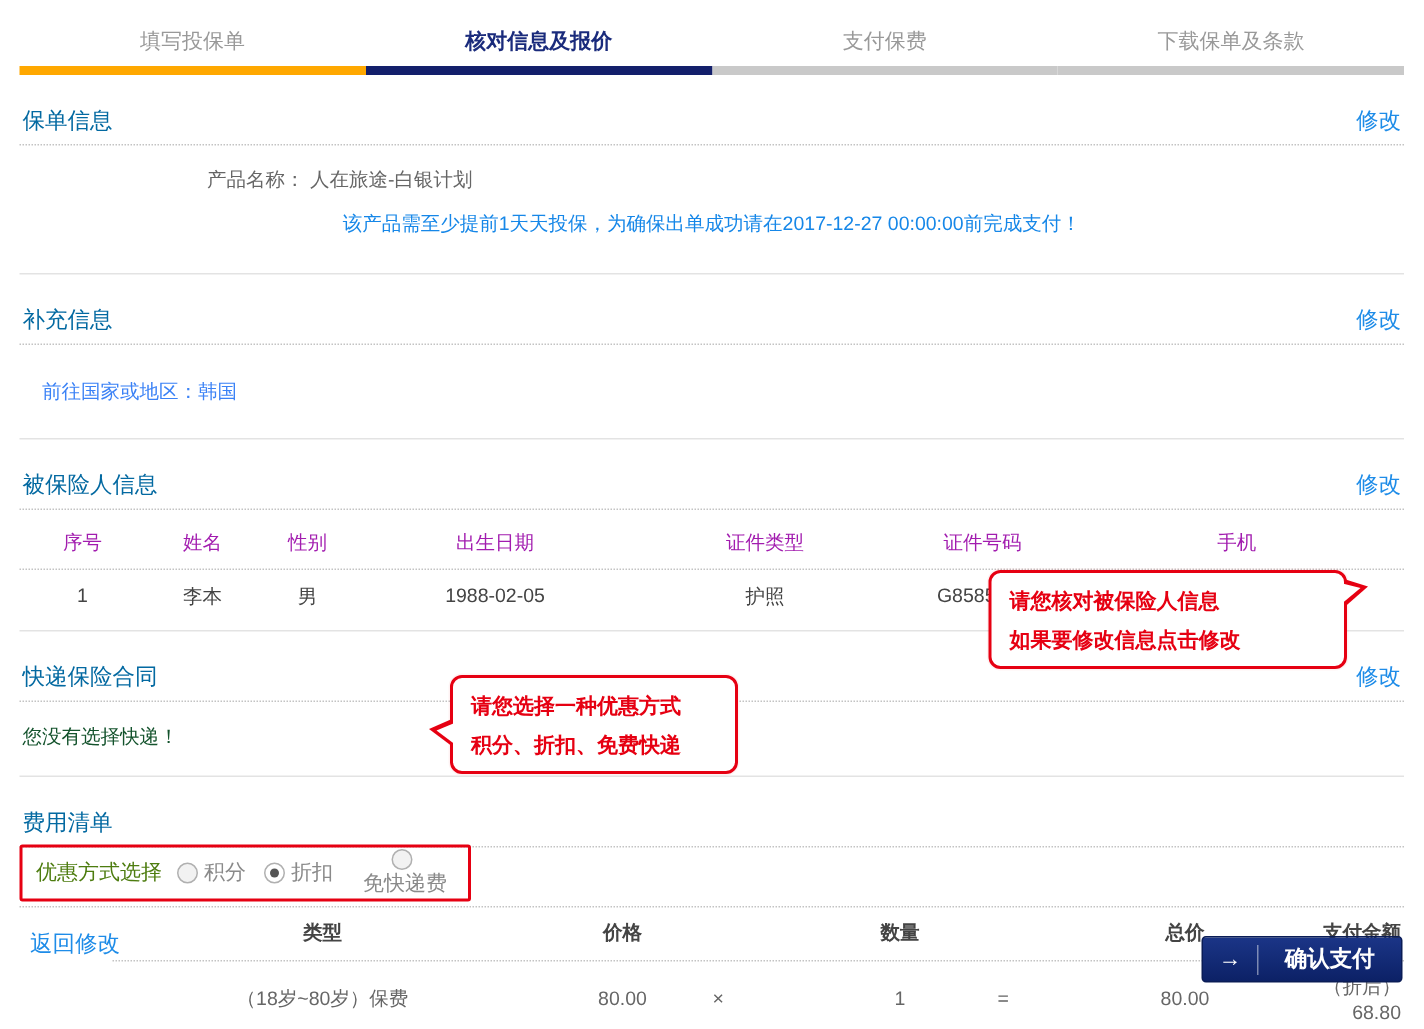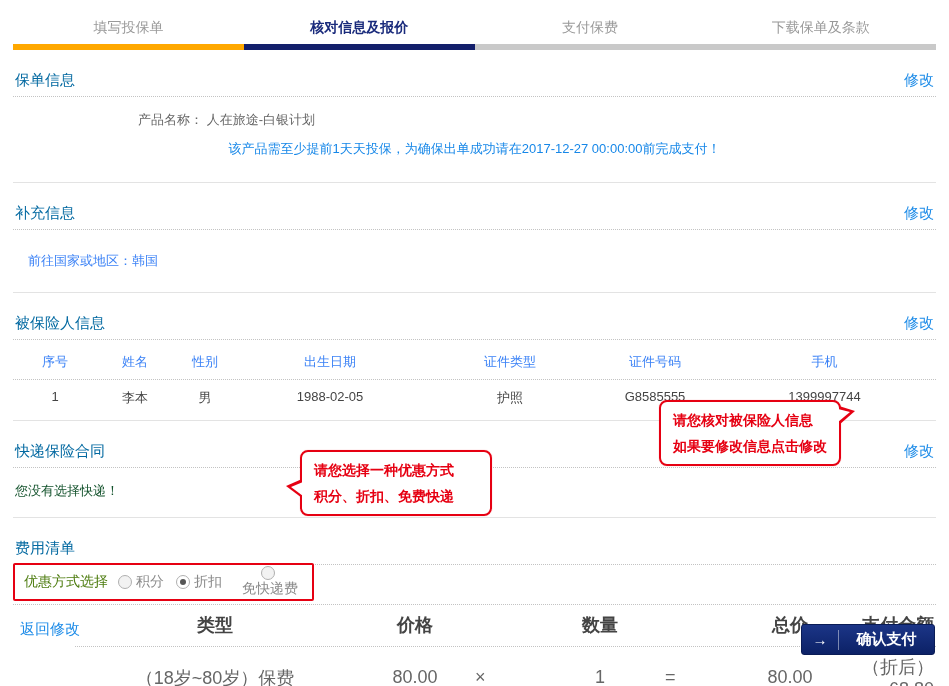--- a/index.html
+++ b/index.html
@@ -32,21 +32,21 @@
   .kv-label { display:inline-block; width:190px; text-align:right; }
   .kv-value { color:#666; }
   .kv-right { position:absolute; left:562px; top:14px; white-space:nowrap; }
   .notice { text-align:center; padding:11px 0 12px 0; color:#1687e8; font-size:13px; }
 
   .dest-row { padding:22px 0 22px 15px; font-size:13px; color:#3b82f6; }
 
   
   .itable { width:100%; }
   .itable .hrow, .itable .drow { display:flex; font-size:13px; }
-  .itable .hrow { padding:13px 0 8px 0; border-bottom:1px dotted #c3c3c3; color:#3b82f6;font-family:Liberation Mono, monospace; }
+  .itable .hrow { padding:13px 0 8px 0; border-bottom:1px dotted #c3c3c3; color:#a21caf;font-family:Liberation Mono, monospace; }
   .itable .drow { padding:9px 0 13px 0; color:#444; }
   .ic1{width:84px;text-align:center;} .ic2{width:76px;text-align:center;}
   .ic3{width:64px;text-align:center;} .ic4{width:186px;text-align:center;}
   .ic5{width:174px;text-align:center;} .ic6{width:116px;text-align:center;}
   .ic7{flex:1;text-align:center;}
 
   .express-msg { padding:14px 2px 17px 2px; font-size:13px; color:#14532d; }
 
   
   .discount-row { position:relative; height:40px; border-bottom:1px dotted #c3c3c3; }
@@ -58,21 +58,21 @@
   .radio-opt:last-child { margin-right:0; }
   .radio-circle { width:14px; height:14px; border-radius:50%; border:1px solid #b0b0b0;
                   background:#f2f2f2; margin-right:4px; position:relative; }
   .radio-circle.sel { background:#fff; }
   .radio-circle.sel::after { content:""; position:absolute; left:3px; top:3px;
                   width:6px; height:6px; border-radius:50%; background:#555; }
   .radio-opt .rlabel { color:#8a8a8a; font-size:14px; }
 
   
   .ctable { margin-left:62px; }
-  .ctable .hrow, .ctable .drow { display:flex; font-size:18px; align-items:center; }
+  .ctable .hrow, .ctable .drow { display:flex; font-size:13px; align-items:center; }
   .ctable .hrow { padding:8px 0 9px 0; border-bottom:1px dotted #c3c3c3; color:#444; font-weight:bold; }
   .ctable .drow { padding:8px 0 10px 0; color:#666; border-bottom:4px solid #c9c9c9; }
   .cc1{width:280px;text-align:center;} .cc2{width:120px;text-align:center;}
   .cc3{width:60px;text-align:left;} .cc4{width:130px;text-align:center;}
   .cc5{width:60px;text-align:left;} .cc6{width:130px;text-align:center;}
   .cc7{flex:1;text-align:right;padding-right:2px;}
 
   
   .footer { position:absolute; left:13px; right:13px; top:612px; height:50px; }
   .back-link { position:absolute; left:7px; top:8px; color:#1e8ce8; font-size:15px;
@@ -82,21 +82,21 @@
                  border-radius:3px; display:flex; align-items:center; cursor:pointer; }
   .confirm-btn .arr { width:36px; text-align:center; color:#fff; font-size:15px; font-weight:bold; }
   .confirm-btn .vline { width:1px; height:20px; background:rgba(255,255,255,0.45); }
   .confirm-btn .blabel { flex:1; text-align:center; color:#fff; font-size:15px; font-weight:bold; }
 
   
   .callout { position:absolute; background:#fff; border:2px solid #e60012; border-radius:8px;
              color:#e60012; font-weight:bold; font-size:14px; line-height:26px;
              padding:5px 12px; z-index:5; box-shadow:0 0 0 1px rgba(230,0,18,0.05); }
   .callout .tri { position:absolute; width:0; height:0; }
-  .callout1 { left:659px; top:400px; width:182px; }
+  .callout1 { left:659px; top:380px; width:239px; }
   .callout1 .tri-outer { right:-16px; top:4px;
       border-left:16px solid #e60012; border-top:5px solid transparent; border-bottom:14px solid transparent; }
   .callout1 .tri-inner { right:-11px; top:7px;
       border-left:12px solid #fff; border-top:3px solid transparent; border-bottom:10px solid transparent; }
   .callout2 { left:300px; top:450px; width:192px; }
   .callout2 .tri-outer { left:-16px; top:27px;
       border-right:16px solid #e60012; border-top:7px solid transparent; border-bottom:12px solid transparent; }
   .callout2 .tri-inner { left:-11px; top:30px;
       border-right:12px solid #fff; border-top:5px solid transparent; border-bottom:9px solid transparent; }
 </style>

